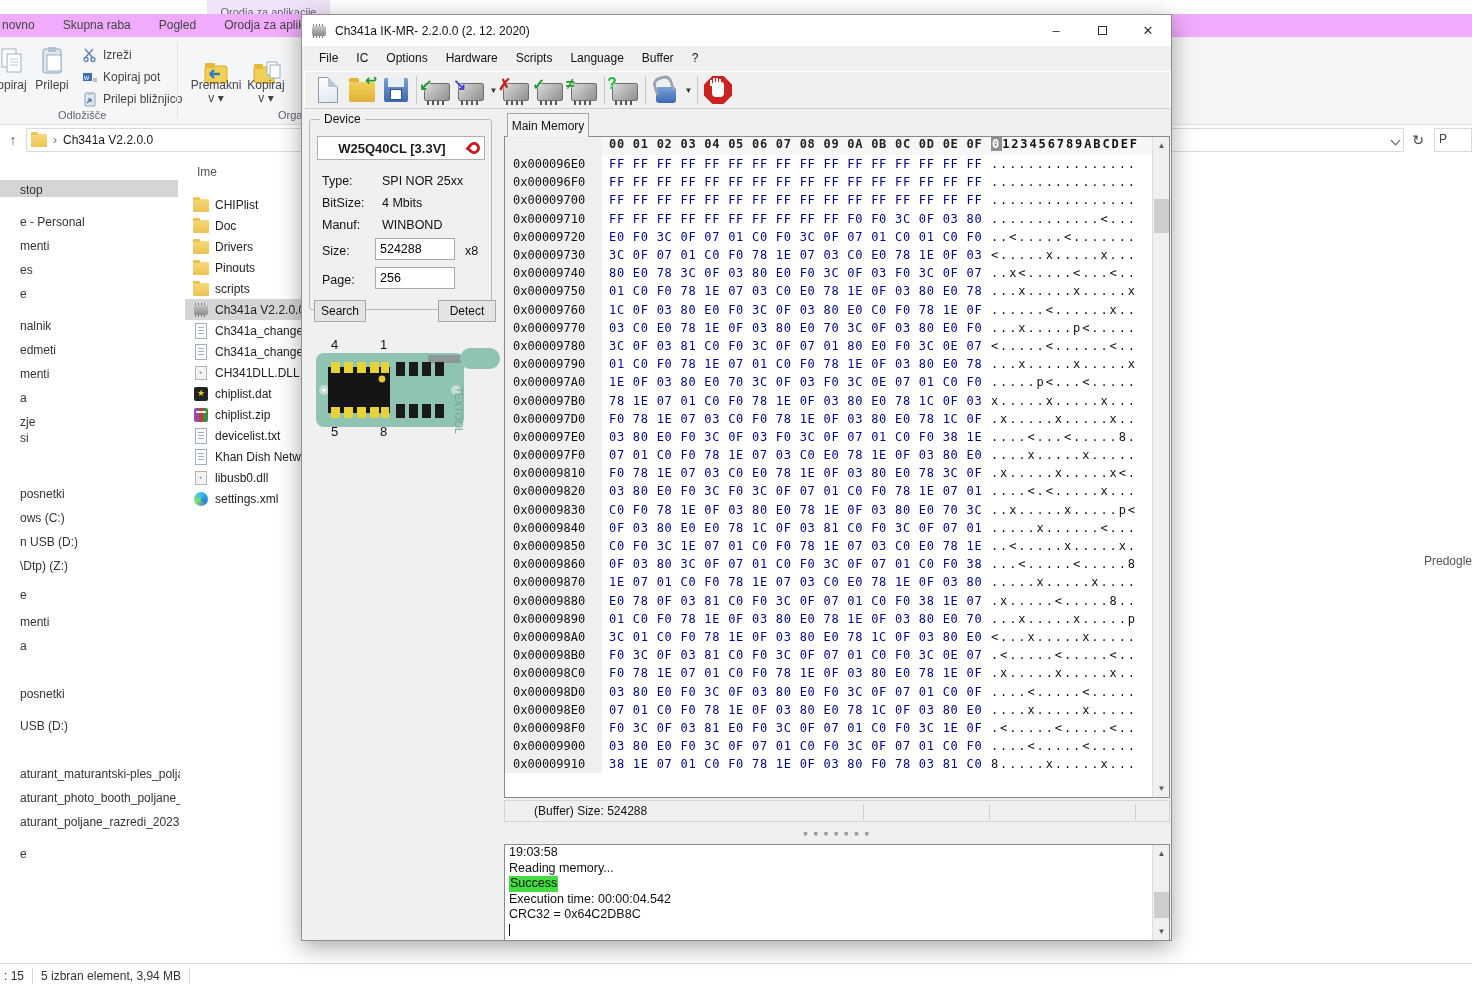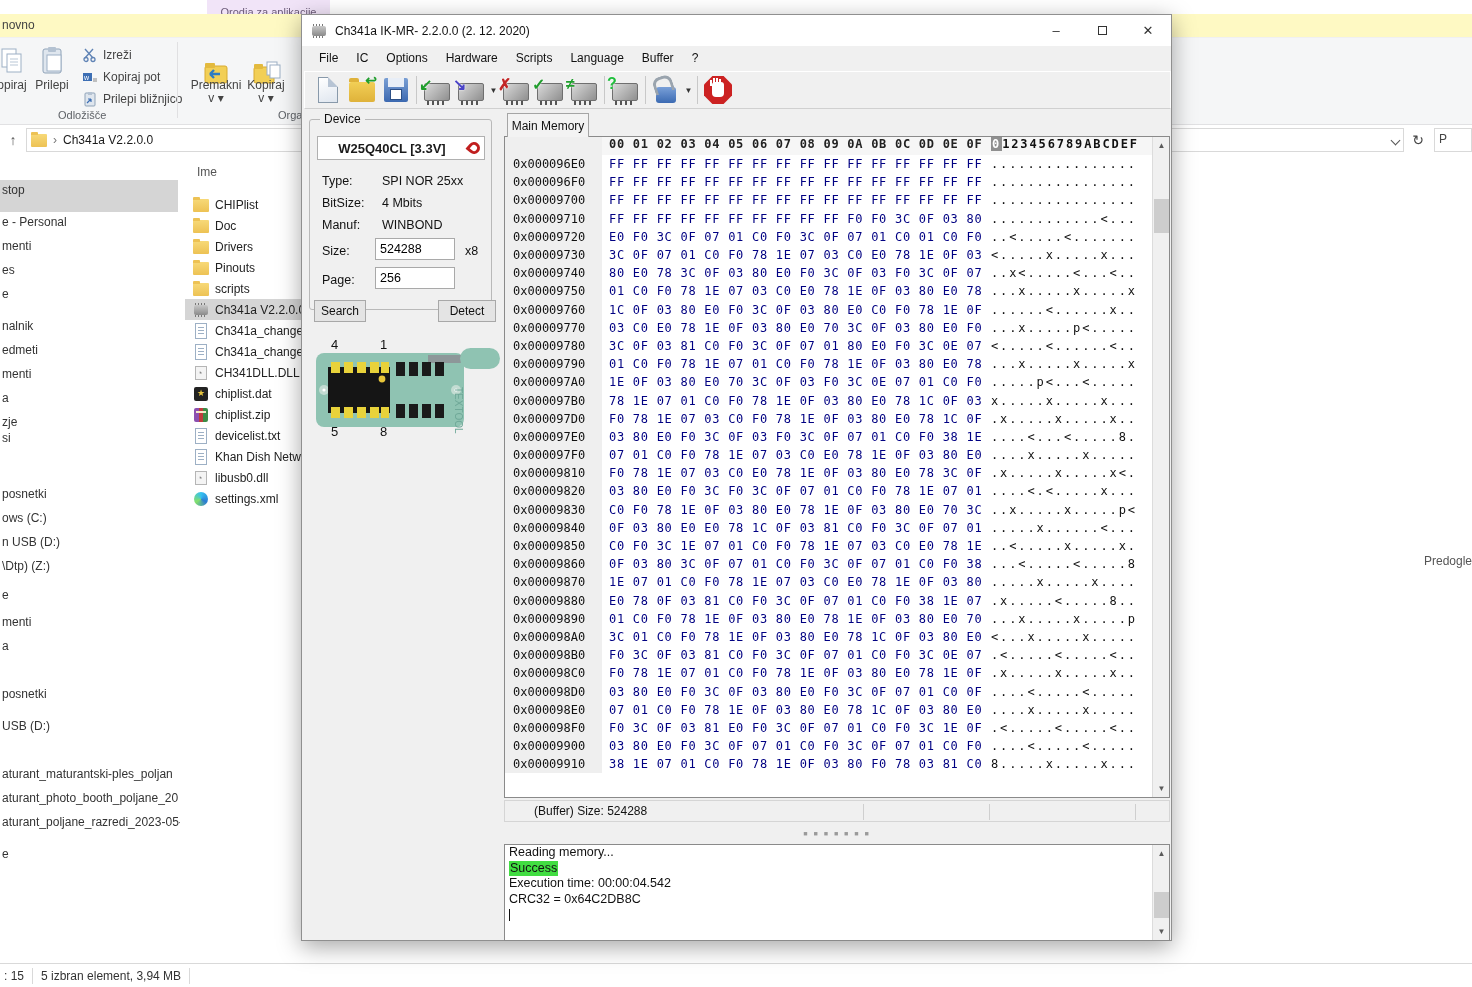--- a/index.html
+++ b/index.html
@@ -3,39 +3,39 @@
 <meta charset="utf-8">
 <style>
   * { margin:0; padding:0; box-sizing:border-box; }
   html,body { width:1472px; height:987px; overflow:hidden; }
   body { font-family:"Liberation Sans", sans-serif; font-size:12px; color:#1a1a1a; background:#fff; position:relative; }
   .abs { position:absolute; }
 
   
   #explorer { inset:0; background:#fff; }
   #ctx-strip { left:207px; top:0; width:123px; height:14px; background:#f1e4f8; overflow:hidden; color:#6b5a78; font-size:11px; text-align:center; line-height:24px; }
-  #ribbon-tabs { left:0; top:14px; width:100%; height:24px; background:#fef9c3; border-bottom:1px solid #f0f0f0; display:flex;flex-direction:column; }
+  #ribbon-tabs { left:0; top:14px; width:100%; height:24px; background:#f0abfc; border-bottom:1px solid #f0f0f0; display:flex; }
   .rtab { padding:4px 14px; color:#444; white-space:nowrap; }
   .rtab:first-child { padding-left:2px; }
   #ribbon { left:0; top:38px; width:100%; height:87px; background:#f5f6f7; border-bottom:1px solid #e1e1e3; }
   .big-btn { position:absolute; top:3px; width:52px; height:70px; display:flex; flex-direction:column; align-items:center; gap:2px; padding-top:4px; color:#444; text-align:center; line-height:13px; }
   .small-btn { position:absolute; left:82px; height:21px; display:flex; align-items:center; gap:5px; color:#444; white-space:nowrap; }
   .grp-label { position:absolute; top:71px; font-size:11px; color:#5f6368; }
   .vsep { position:absolute; top:4px; width:1px; height:76px; background:#e0e0e2; }
   .icon16 { width:16px; height:16px; display:inline-block; }
   .icon32 { width:32px; height:32px; display:inline-block; }
   #addr-row { left:0; top:125px; width:100%; height:30px; background:#fff; display:flex; align-items:center; }
   #up-icon { width:26px; text-align:center; color:#555; font-size:14px; }
   #addr-bar { height:24px; width:1378px; border:1px solid #d9d9d9; background:#fff; display:flex; align-items:center; gap:6px; padding:0 4px; }
   #addr-chev { margin-left:auto; }
   .chev { width:7px; height:7px; border-right:1px solid #555; border-bottom:1px solid #555; transform:rotate(45deg); display:inline-block; }
   #refresh-btn { width:28px; text-align:center; color:#444; font-size:14px; }
   #search-box { height:24px; flex:1; border:1px solid #d9d9d9; margin-left:2px; padding:3px 4px; color:#444; overflow:hidden; }
   #nav-sidebar { left:0; top:160px; width:182px; height:640px; }
-  .nav-item { position:absolute; left:0; height:32px; line-height:20px; padding-left:2px; color:#333; white-space:nowrap; width:180px; overflow:hidden; }
+  .nav-item { position:absolute; left:0; height:17px; line-height:20px; padding-left:20px; color:#333; white-space:nowrap; width:180px; overflow:hidden; }
   .nav-item.selected { background:#d5d5d5; width:178px; }
   #file-list { left:185px; top:160px; width:300px; height:440px; overflow:hidden; }
   #file-header { position:absolute; left:12px; top:5px; color:#555; }
   .file-item { position:absolute; left:0; width:300px; height:21px; display:flex; align-items:center; gap:6px; padding-left:8px; white-space:nowrap; color:#222; }
   .file-item.selected { background:#d5d5d5; }
   .fi-icon { width:16px; height:16px; flex:0 0 16px; position:relative; }
   .folder-ic { background:linear-gradient(#f7d978,#edc254); border-radius:1px; position:absolute; inset:2px 0 1px 0; }
   .folder-ic:before { content:""; position:absolute; top:-2px; left:0; width:7px; height:3px; background:#edc254; border-radius:1px 1px 0 0; }
   .doc-ic { position:absolute; inset:0 2px; background:#fff; border:1px solid #9db0c5; }
   .doc-ic:before { content:""; position:absolute; left:2px; right:2px; top:3px; height:1px; background:#9db0c5; box-shadow:0 3px 0 #9db0c5, 0 6px 0 #9db0c5; }
@@ -543,20 +543,21 @@
   </div>
   <div id="buffbar">
     <span style="padding-left:5px;margin-left:24px;">(Buffer) Size: 524288</span>
     <span class="buff-sep" style="left:358px;"></span>
     <span class="buff-sep" style="left:484px;"></span>
     <span class="buff-sep" style="left:630px;"></span>
   </div>
   <div id="splitter">■ ■ ■ ■ ■ ■ ■</div>
   <div id="logwrap">
     <div id="logbody">
+        <div class="log-line">19:03:58</div>
         <div class="log-line">Reading memory...</div>
         <div class="log-line"><span class="log-hl">Success</span></div>
         <div class="log-line">Execution time: 00:00:04.542</div>
         <div class="log-line">CRC32 = 0x64C2DB8C</div>
         <div class="log-line"><span class="caret"></span></div>
       </div>
     <div id="logscroll">
       <div class="sb-arrow" style="top:0;">▲</div>
       <div class="sb-thumb" style="bottom:22px; height:26px;"></div>
       <div class="sb-arrow" style="bottom:0;">▼</div>

